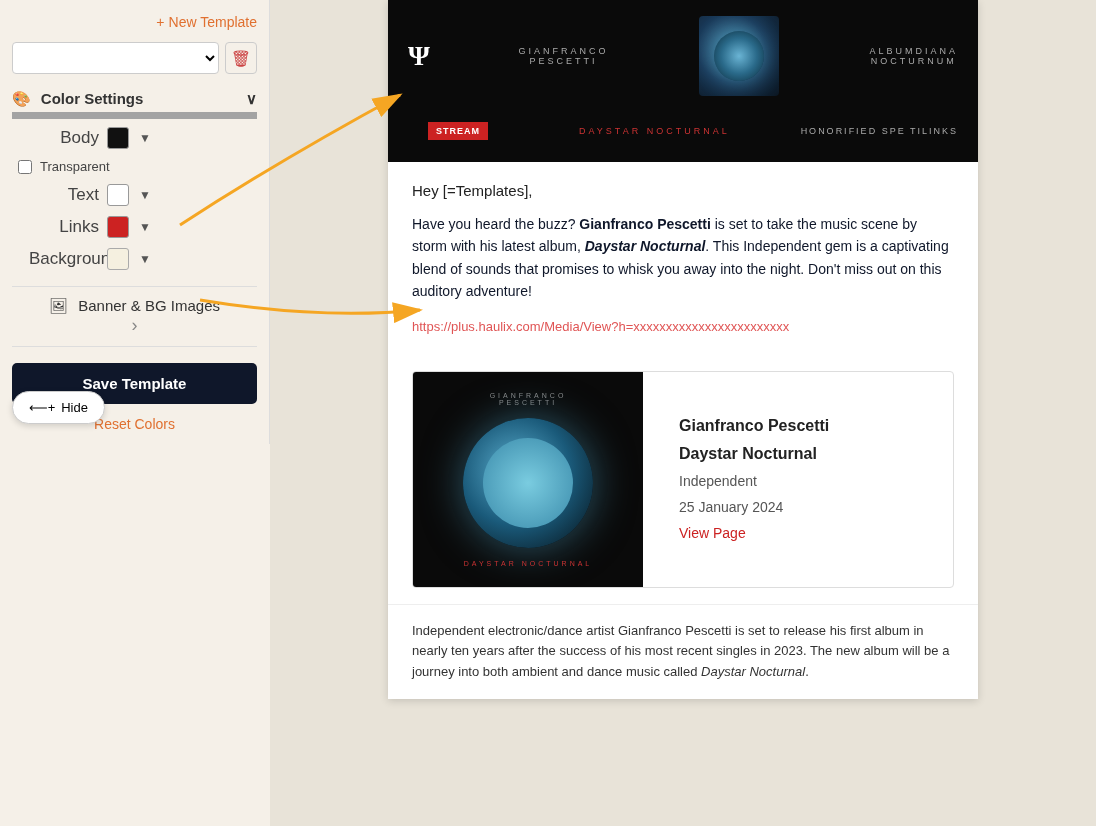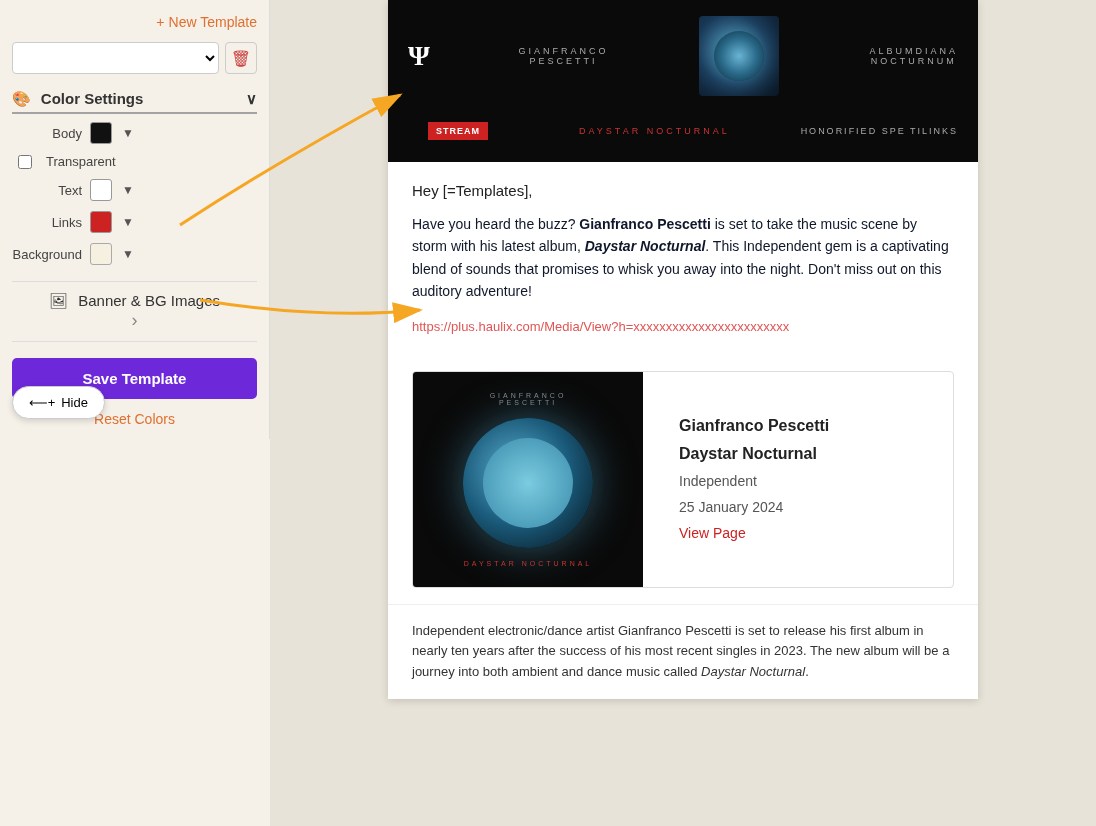--- a/index.html
+++ b/index.html
@@ -67,41 +67,42 @@
     }
 
     .section-header {
       display: flex;
       align-items: center;
       justify-content: space-between;
       font-size: 15px;
       font-weight: 600;
       color: #333;
       padding: 8px 0 4px 0;
-      border-bottom: 2px solid #a3a3a3;
+      border-bottom: 7px solid #a3a3a3;
     }
 
     .color-settings {
       display: flex;
       flex-direction: column;
       gap: 10px;
       padding: 8px 0;
     }
 
     .color-row {
       display: flex;
       align-items: center;
       gap: 8px;
     }
 
     .color-label {
-      font-size: 13px;
+      font-size: 17px;
       color: #444;
       width: 70px;
       text-align: right;
+      margin-left: 17px;
     }
 
     .color-swatch {
       width: 22px;
       height: 22px;
       border: 1px solid #999;
       border-radius: 3px;
       cursor: pointer;
     }
 
@@ -110,21 +111,21 @@
       border: none;
       cursor: pointer;
       font-size: 12px;
       color: #555;
       padding: 0 2px;
     }
 
     .transparent-row {
       display: flex;
       align-items: center;
-      gap: 14px;
+      gap: 8px;
       padding-left: 6px;
     }
 
     .transparent-checkbox {
       width: 14px;
       height: 14px;
       cursor: pointer;
     }
 
     .transparent-label {
@@ -140,21 +141,21 @@
       font-weight: 400;
       color: #333;
       padding: 10px 0;
       border-top: 1px solid #ddd;
       border-bottom: 1px solid #ddd;
       cursor: pointer;
       flex-direction: column;
     }
 
     .save-template-btn {
-      background: #6d28d9;
+      background: #0f172a;
       color: white;
       border: none;
       border-radius: 5px;
       padding: 12px;
       font-size: 15px;
       font-weight: 600;
       width: 100%;
       cursor: pointer;
       margin-top: 8px;
     }

